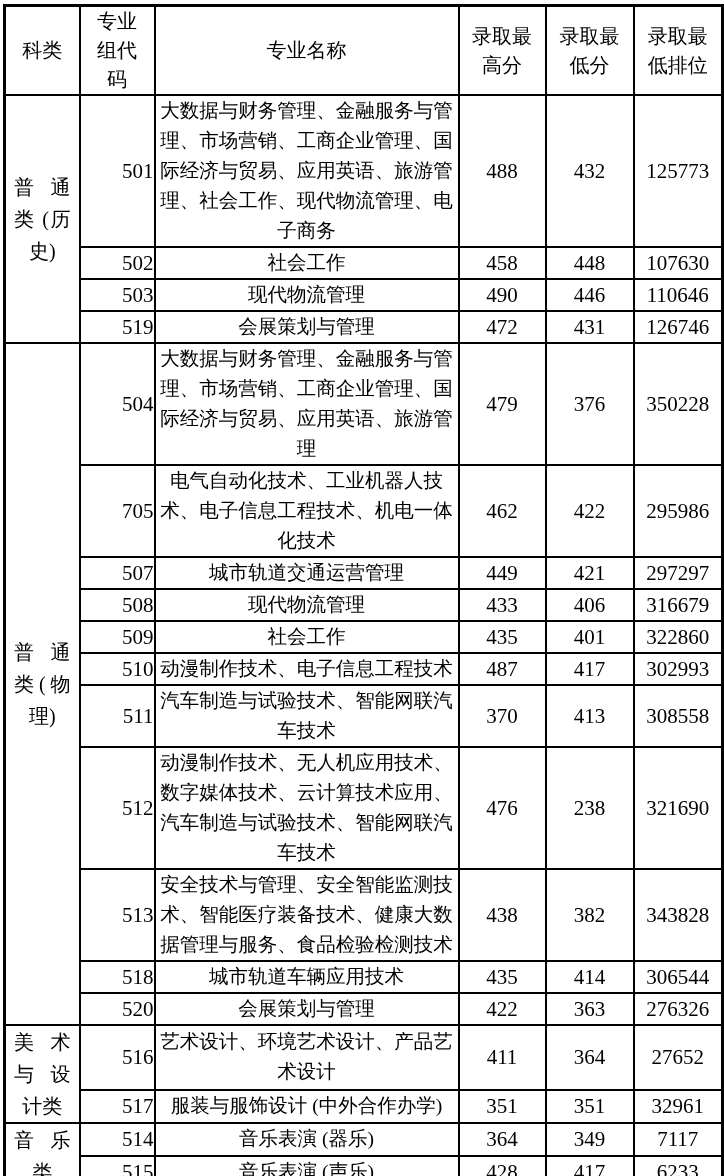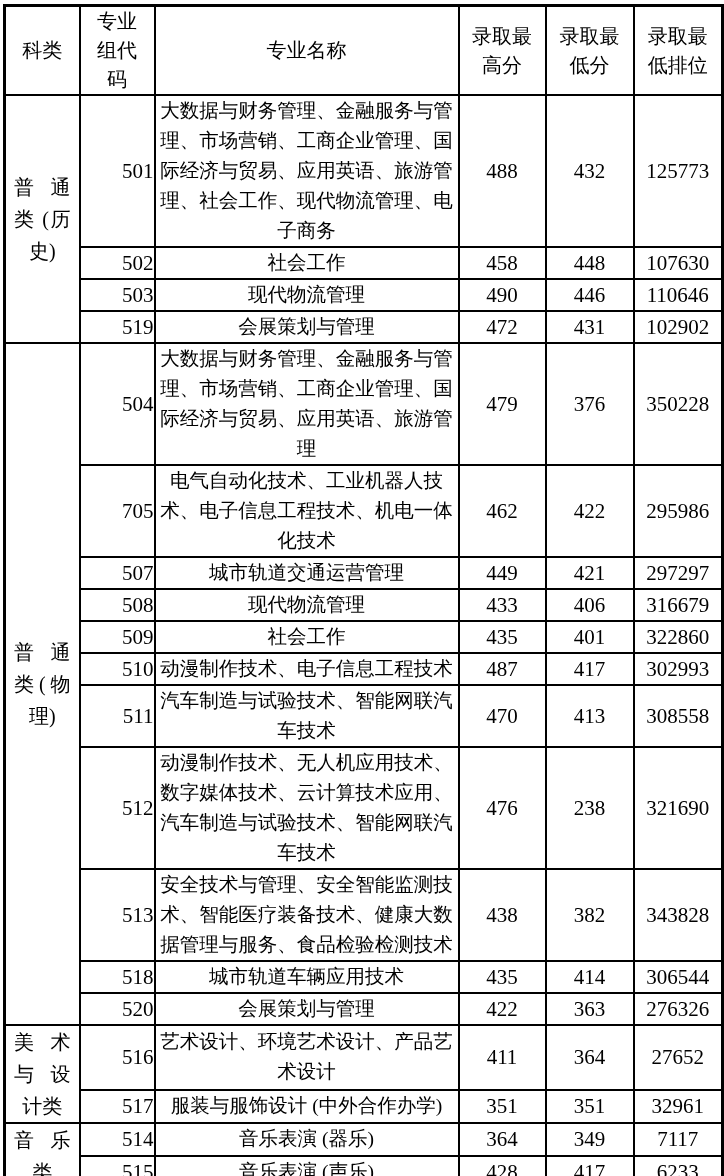--- a/index.html
+++ b/index.html
@@ -107,21 +107,21 @@
           <td class="majors">现代物流管理</td>
           <td class="max">490</td>
           <td class="min">446</td>
           <td class="rank">110646</td>
         </tr>
         <tr>
           <td class="code">519</td>
           <td class="majors">会展策划与管理</td>
           <td class="max">472</td>
           <td class="min">431</td>
-          <td class="rank">102902</td>
+          <td class="rank">126746</td>
         </tr>
         <tr>
           <td class="cat" rowspan="11">普通类(物理)</td>
           <td class="code">504</td>
           <td class="majors">大数据与财务管理、金融服务与管理、市场营销、工商企业管理、国际经济与贸易、应用英语、旅游管理</td>
           <td class="max">479</td>
           <td class="min">376</td>
           <td class="rank">350228</td>
         </tr>
         <tr>
@@ -155,21 +155,21 @@
         <tr>
           <td class="code">510</td>
           <td class="majors">动漫制作技术、电子信息工程技术</td>
           <td class="max">487</td>
           <td class="min">417</td>
           <td class="rank">302993</td>
         </tr>
         <tr>
           <td class="code">511</td>
           <td class="majors">汽车制造与试验技术、智能网联汽车技术</td>
-          <td class="max">470</td>
+          <td class="max">370</td>
           <td class="min">413</td>
           <td class="rank">308558</td>
         </tr>
         <tr>
           <td class="code">512</td>
           <td class="majors">动漫制作技术、无人机应用技术、数字媒体技术、云计算技术应用、汽车制造与试验技术、智能网联汽车技术</td>
           <td class="max">476</td>
           <td class="min">238</td>
           <td class="rank">321690</td>
         </tr>

